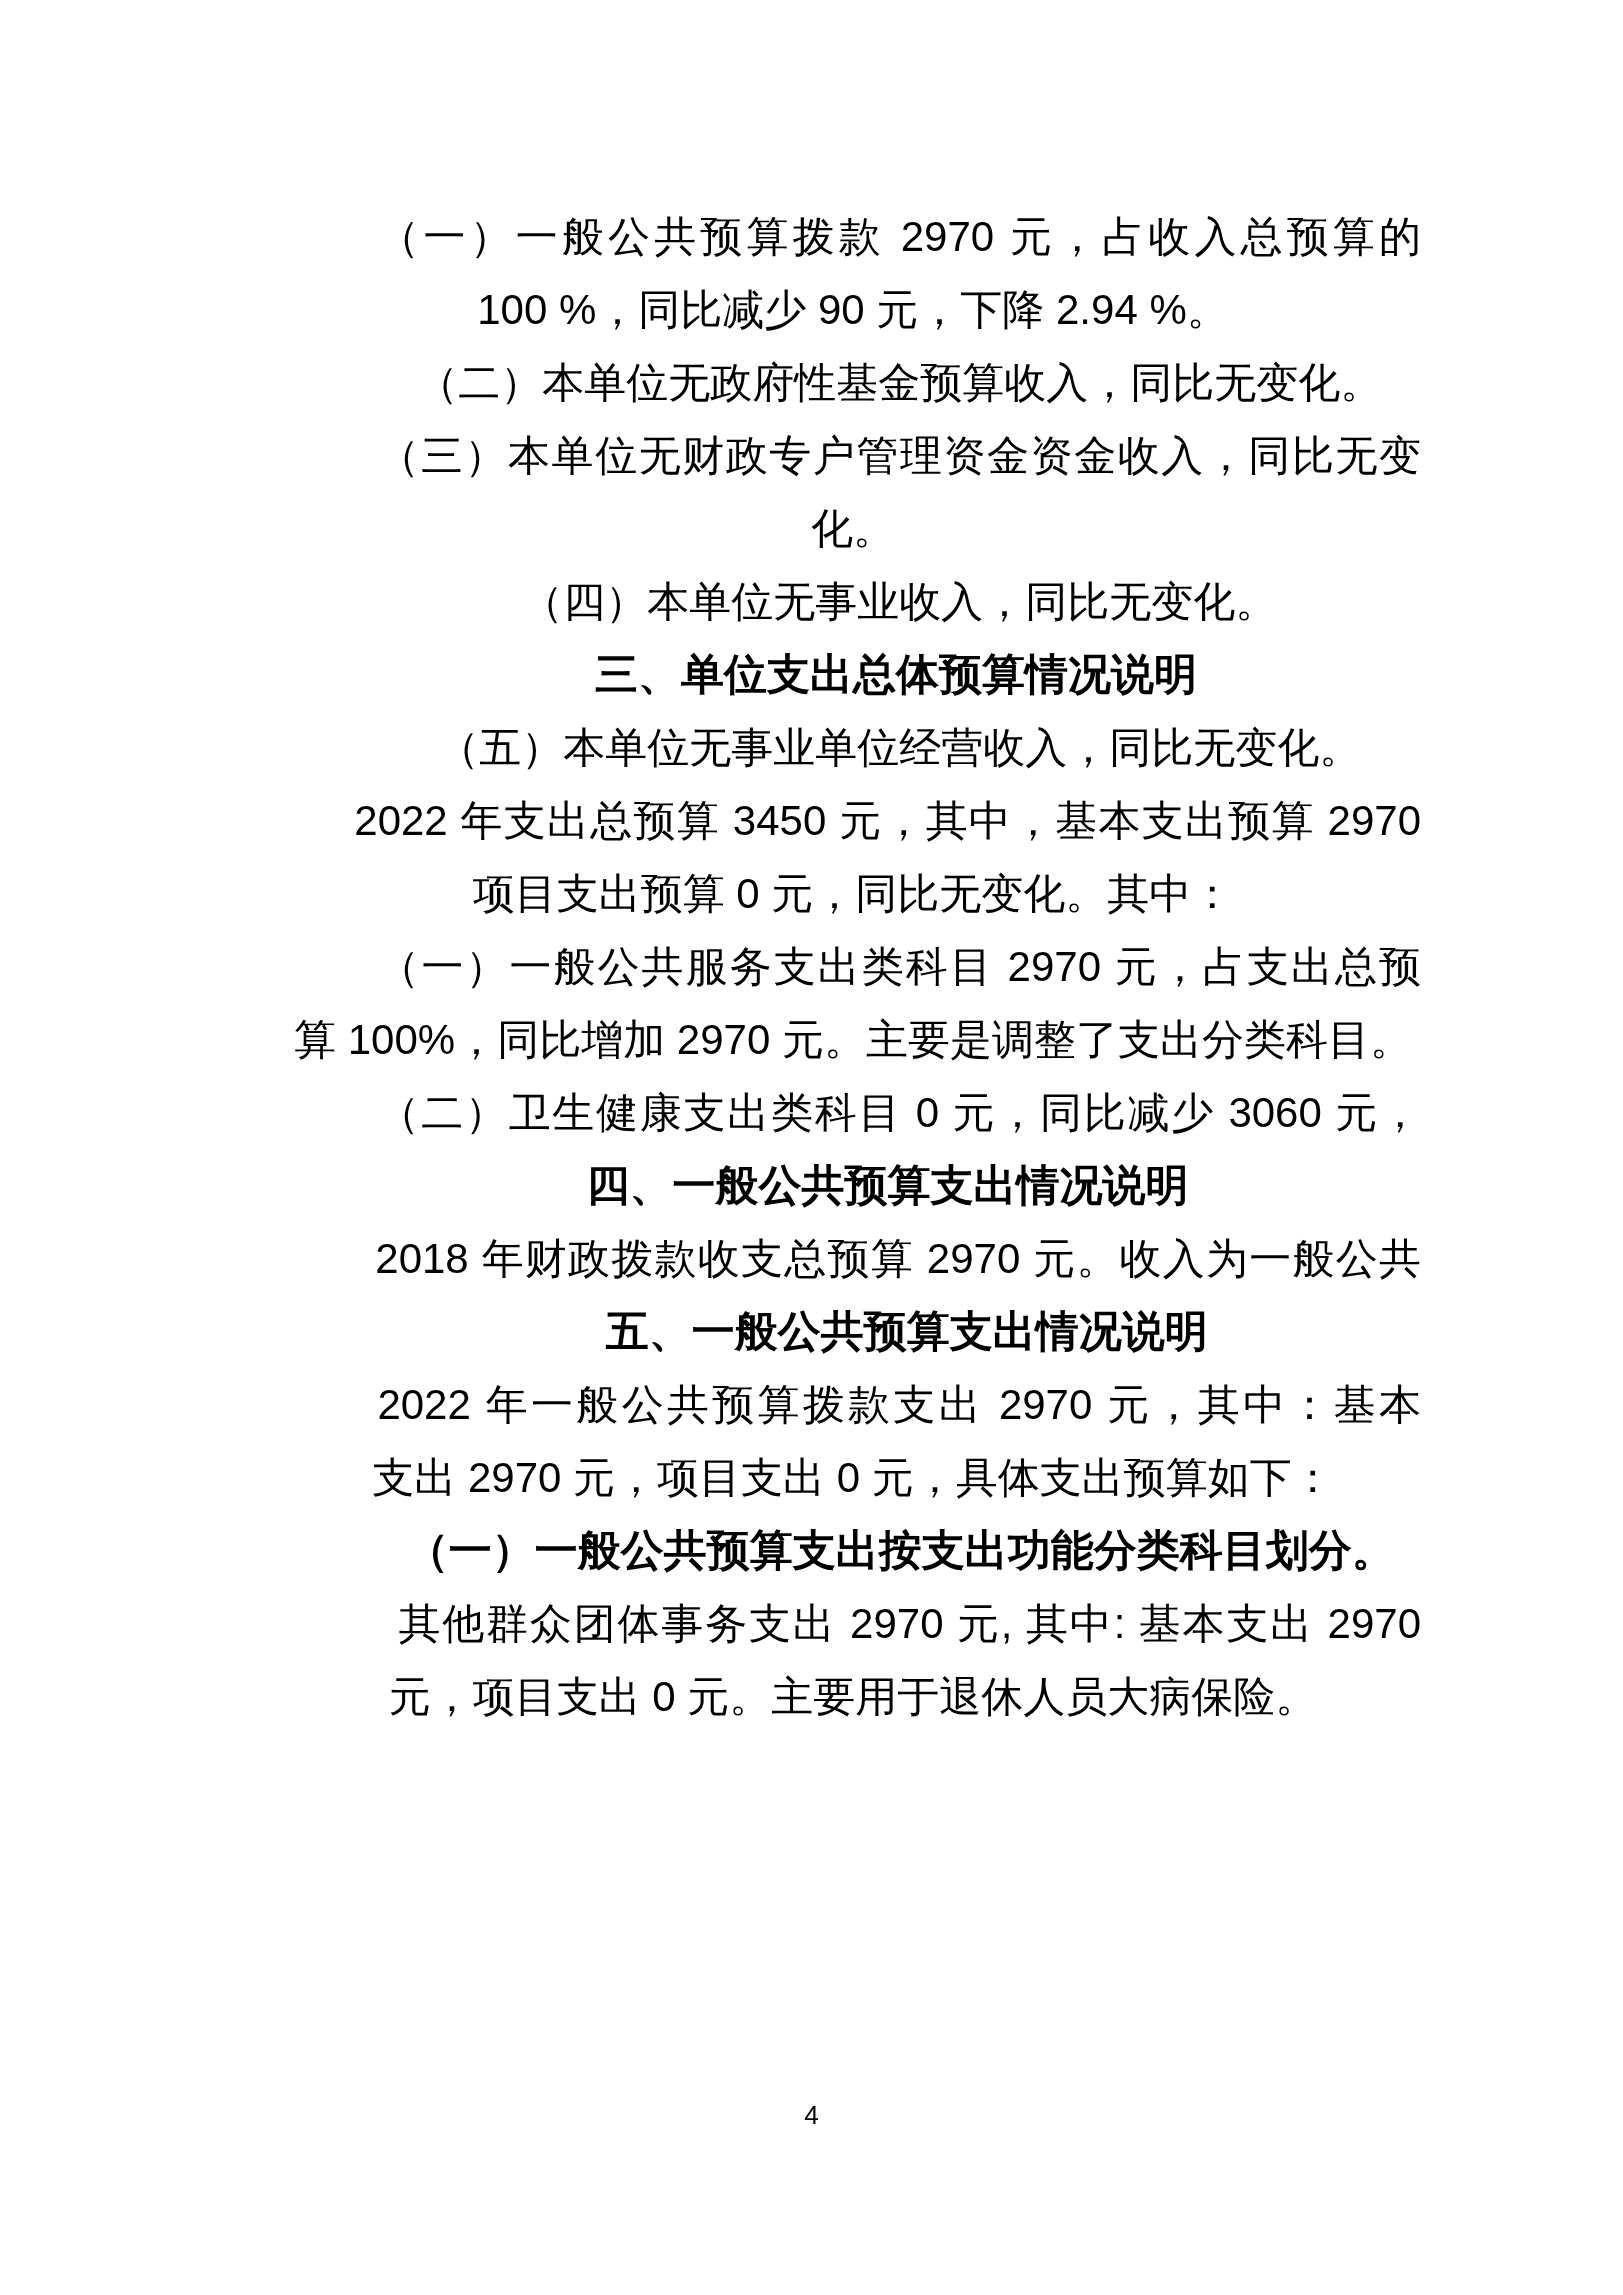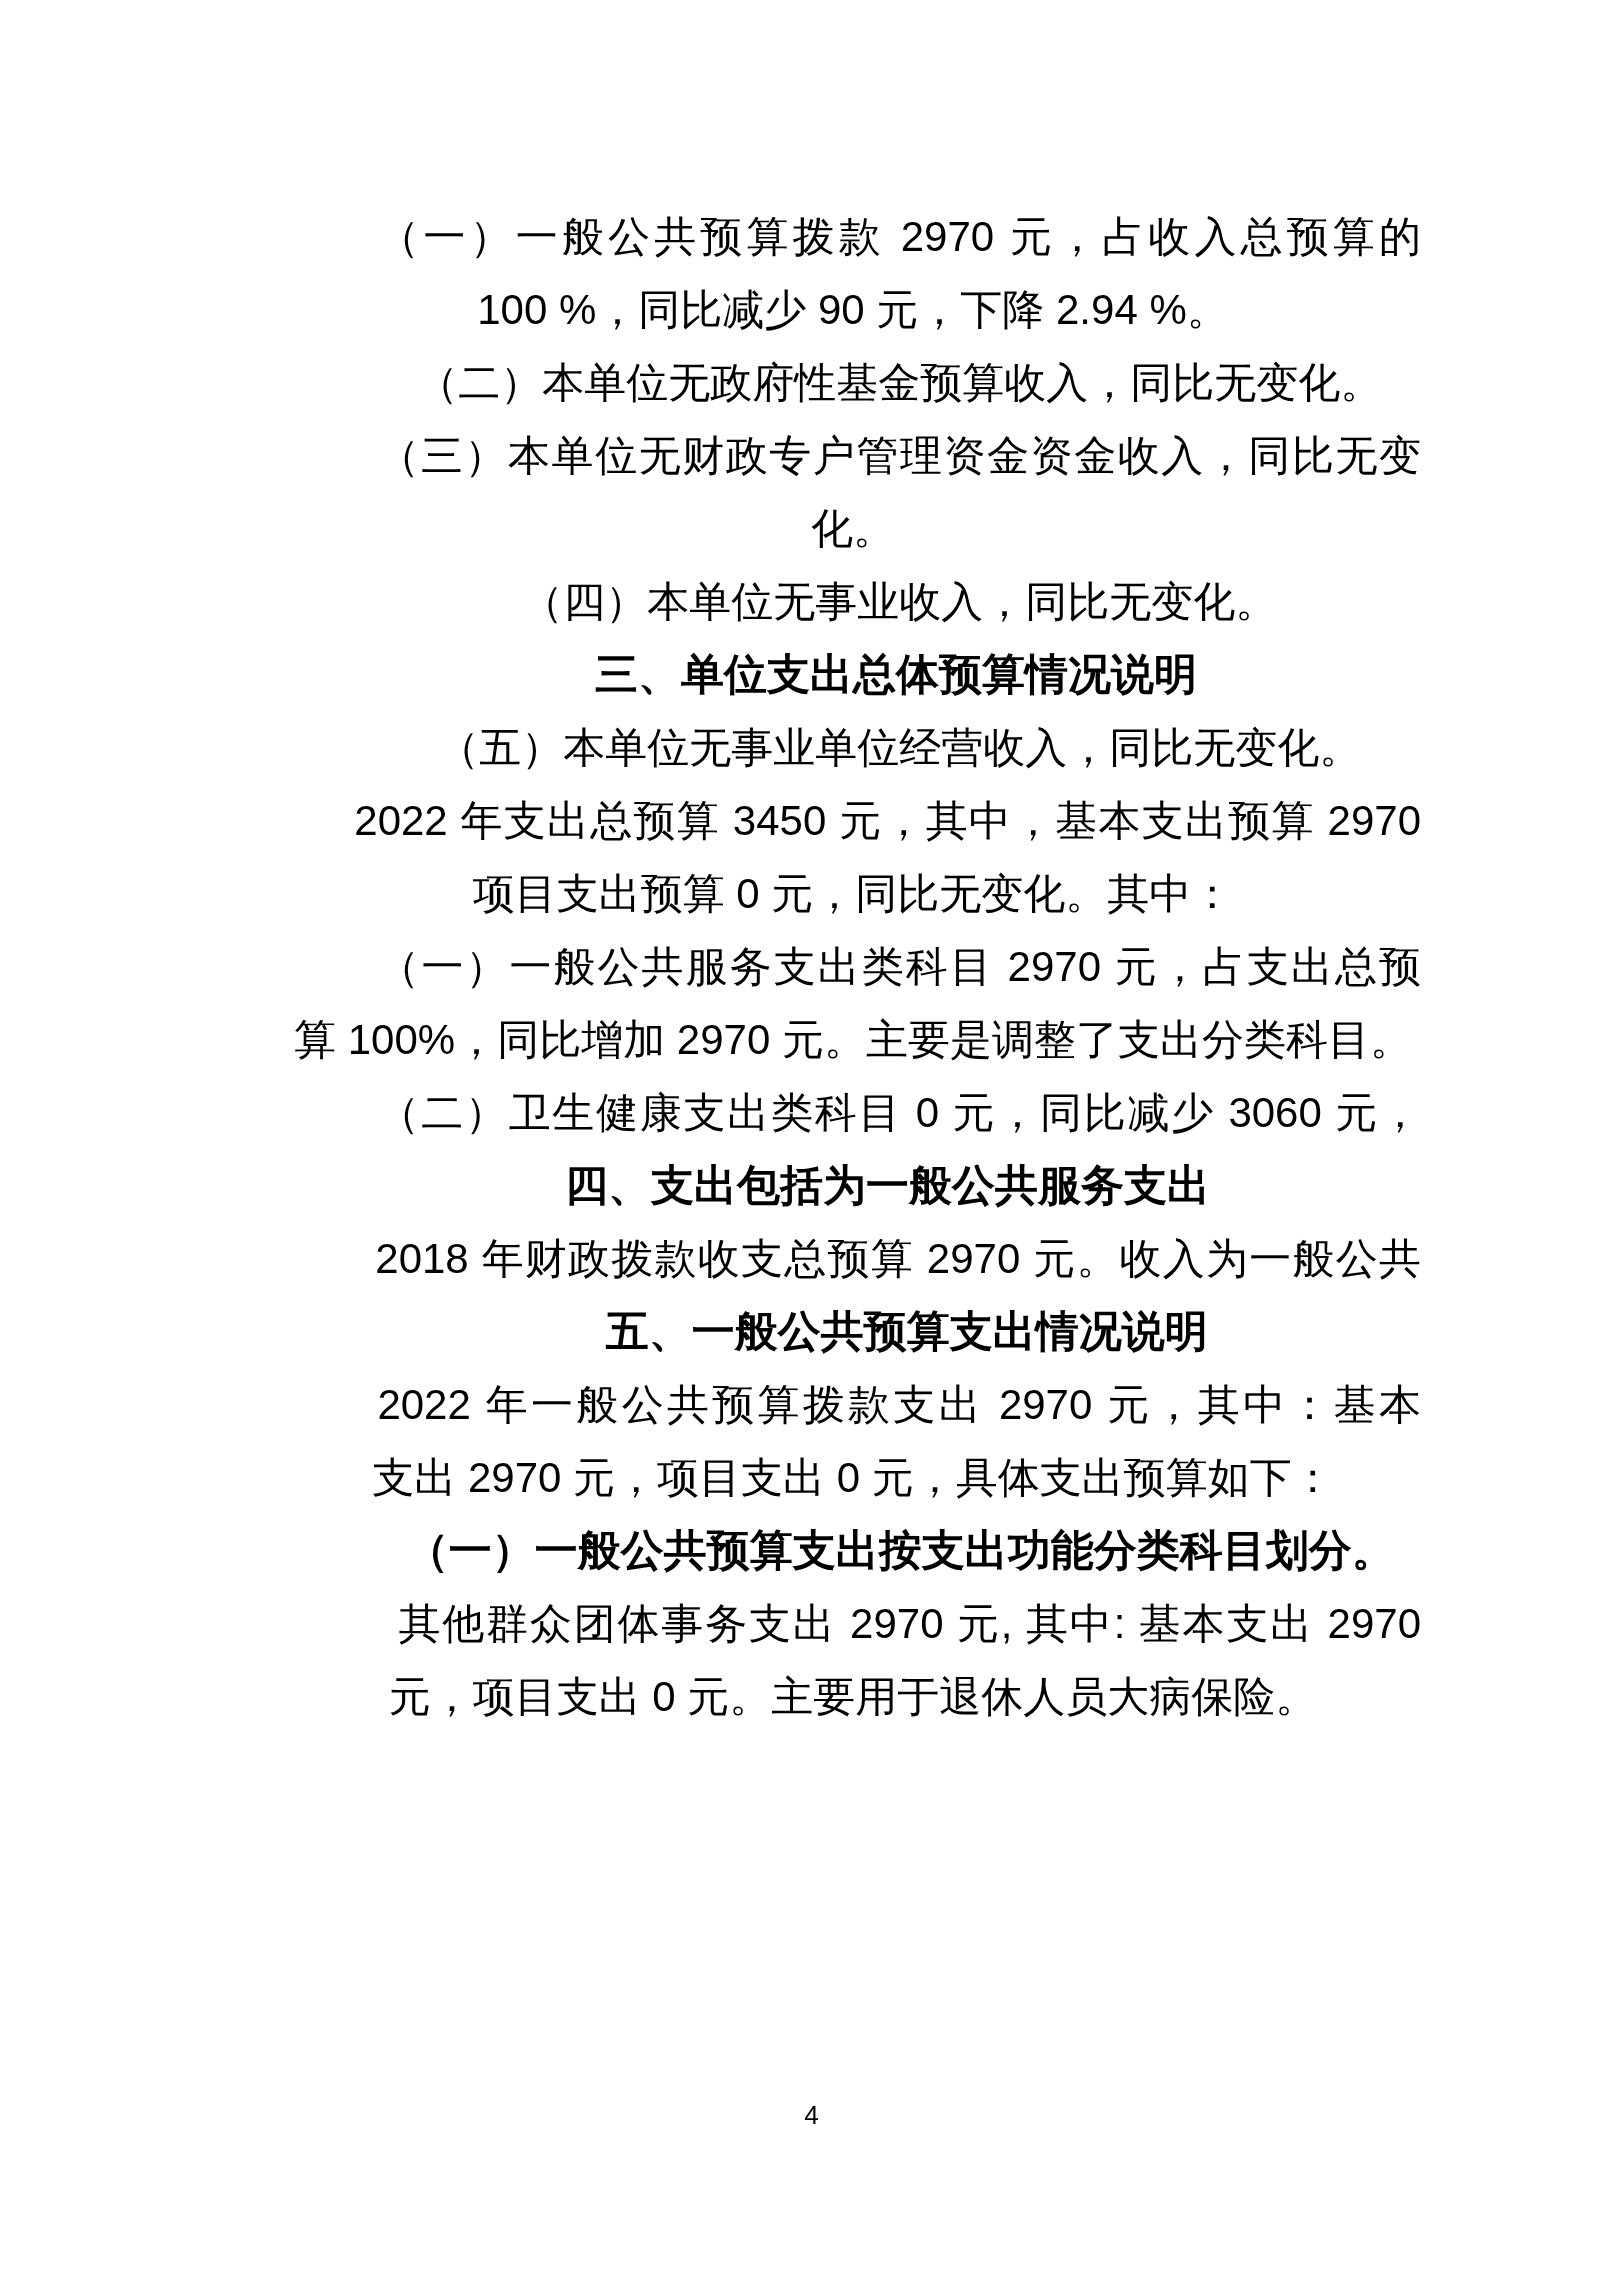--- a/index.html
+++ b/index.html
@@ -65,21 +65,21 @@
     <div class="ln i220 just">（三）本单位无财政专户管理资金资金收入，同比无变</div>
     <div class="ln">化。</div>
     <div class="ln i220">（四）本单位无事业收入，同比无变化。</div>
     <div class="ln h i200">三、单位支出总体预算情况说明</div>
     <div class="ln i220">（五）本单位无事业单位经营收入，同比无变化。</div>
     <div class="ln i165 just">2022 年支出总预算 3450 元，其中，基本支出预算 2970</div>
     <div class="ln">项目支出预算 0 元，同比无变化。其中：</div>
     <div class="ln i220 just">（一）一般公共服务支出类科目 2970 元，占支出总预</div>
     <div class="ln">算 100%，同比增加 2970 元。主要是调整了支出分类科目。</div>
     <div class="ln i220 just">（二）卫生健康支出类科目 0 元，同比减少 3060 元，</div>
-    <div class="ln h i160">四、支出包括为一般公共服务支出</div>
+    <div class="ln h i160">四、一般公共预算支出情况说明</div>
     <div class="ln i215 just">2018 年财政拨款收支总预算 2970 元。收入为一般公共</div>
     <div class="ln h i250">五、一般公共预算支出情况说明</div>
     <div class="ln i220 just">2022 年一般公共预算拨款支出 2970 元，其中：基本</div>
     <div class="ln">支出 2970 元，项目支出 0 元，具体支出预算如下：</div>
     <div class="ln h i220">（一）一般公共预算支出按支出功能分类科目划分。</div>
     <div class="ln i270 just">其他群众团体事务支出 2970 元, 其中: 基本支出 2970</div>
     <div class="ln">元，项目支出 0 元。主要用于退休人员大病保险。</div>
   </div>
   <div class="pagenum">4</div>
 </div>

